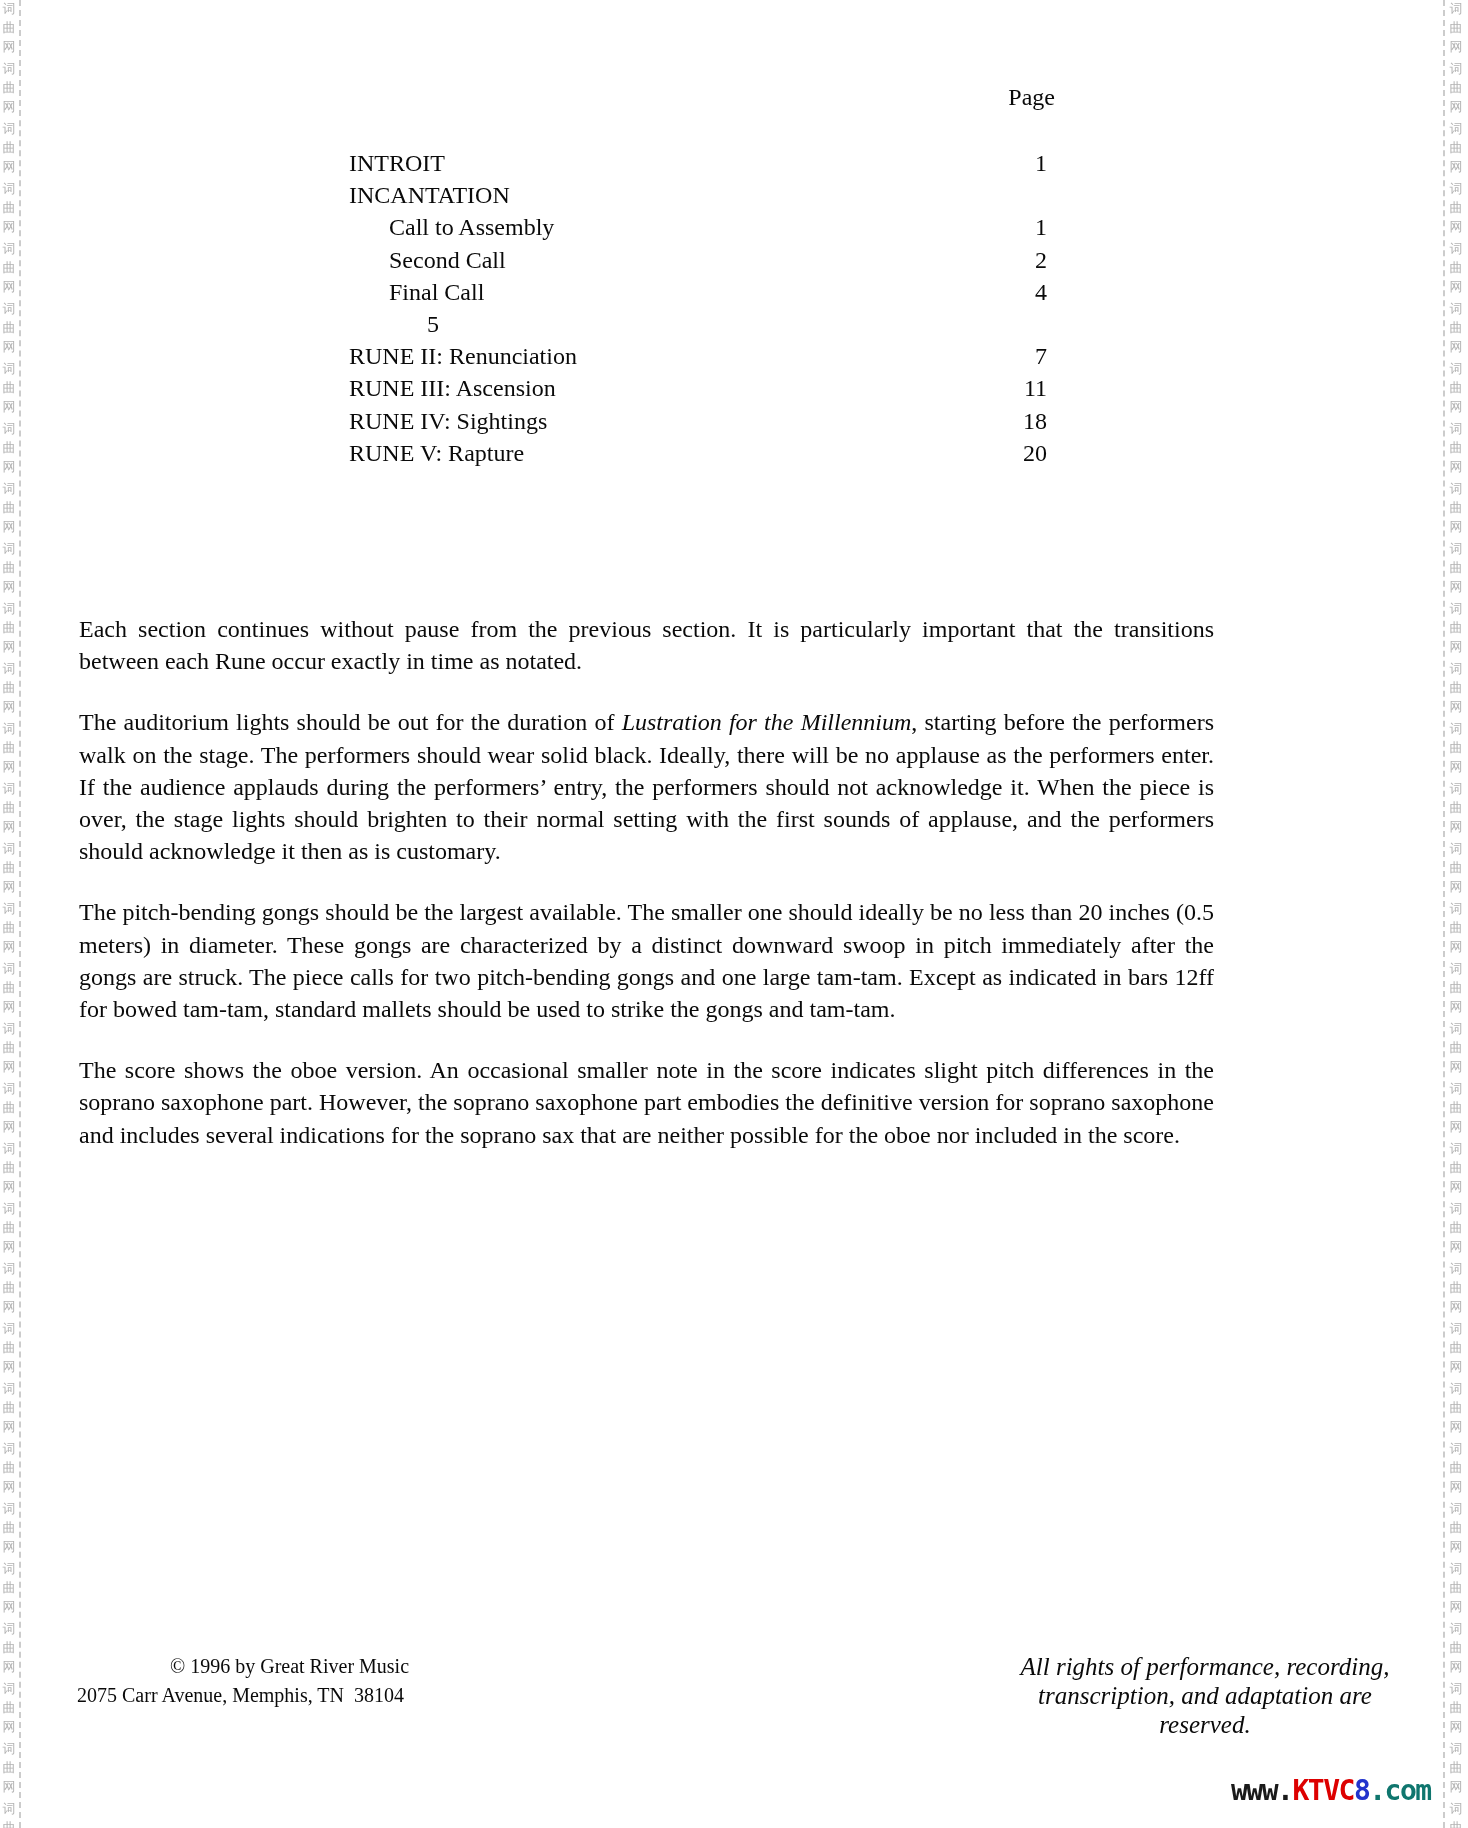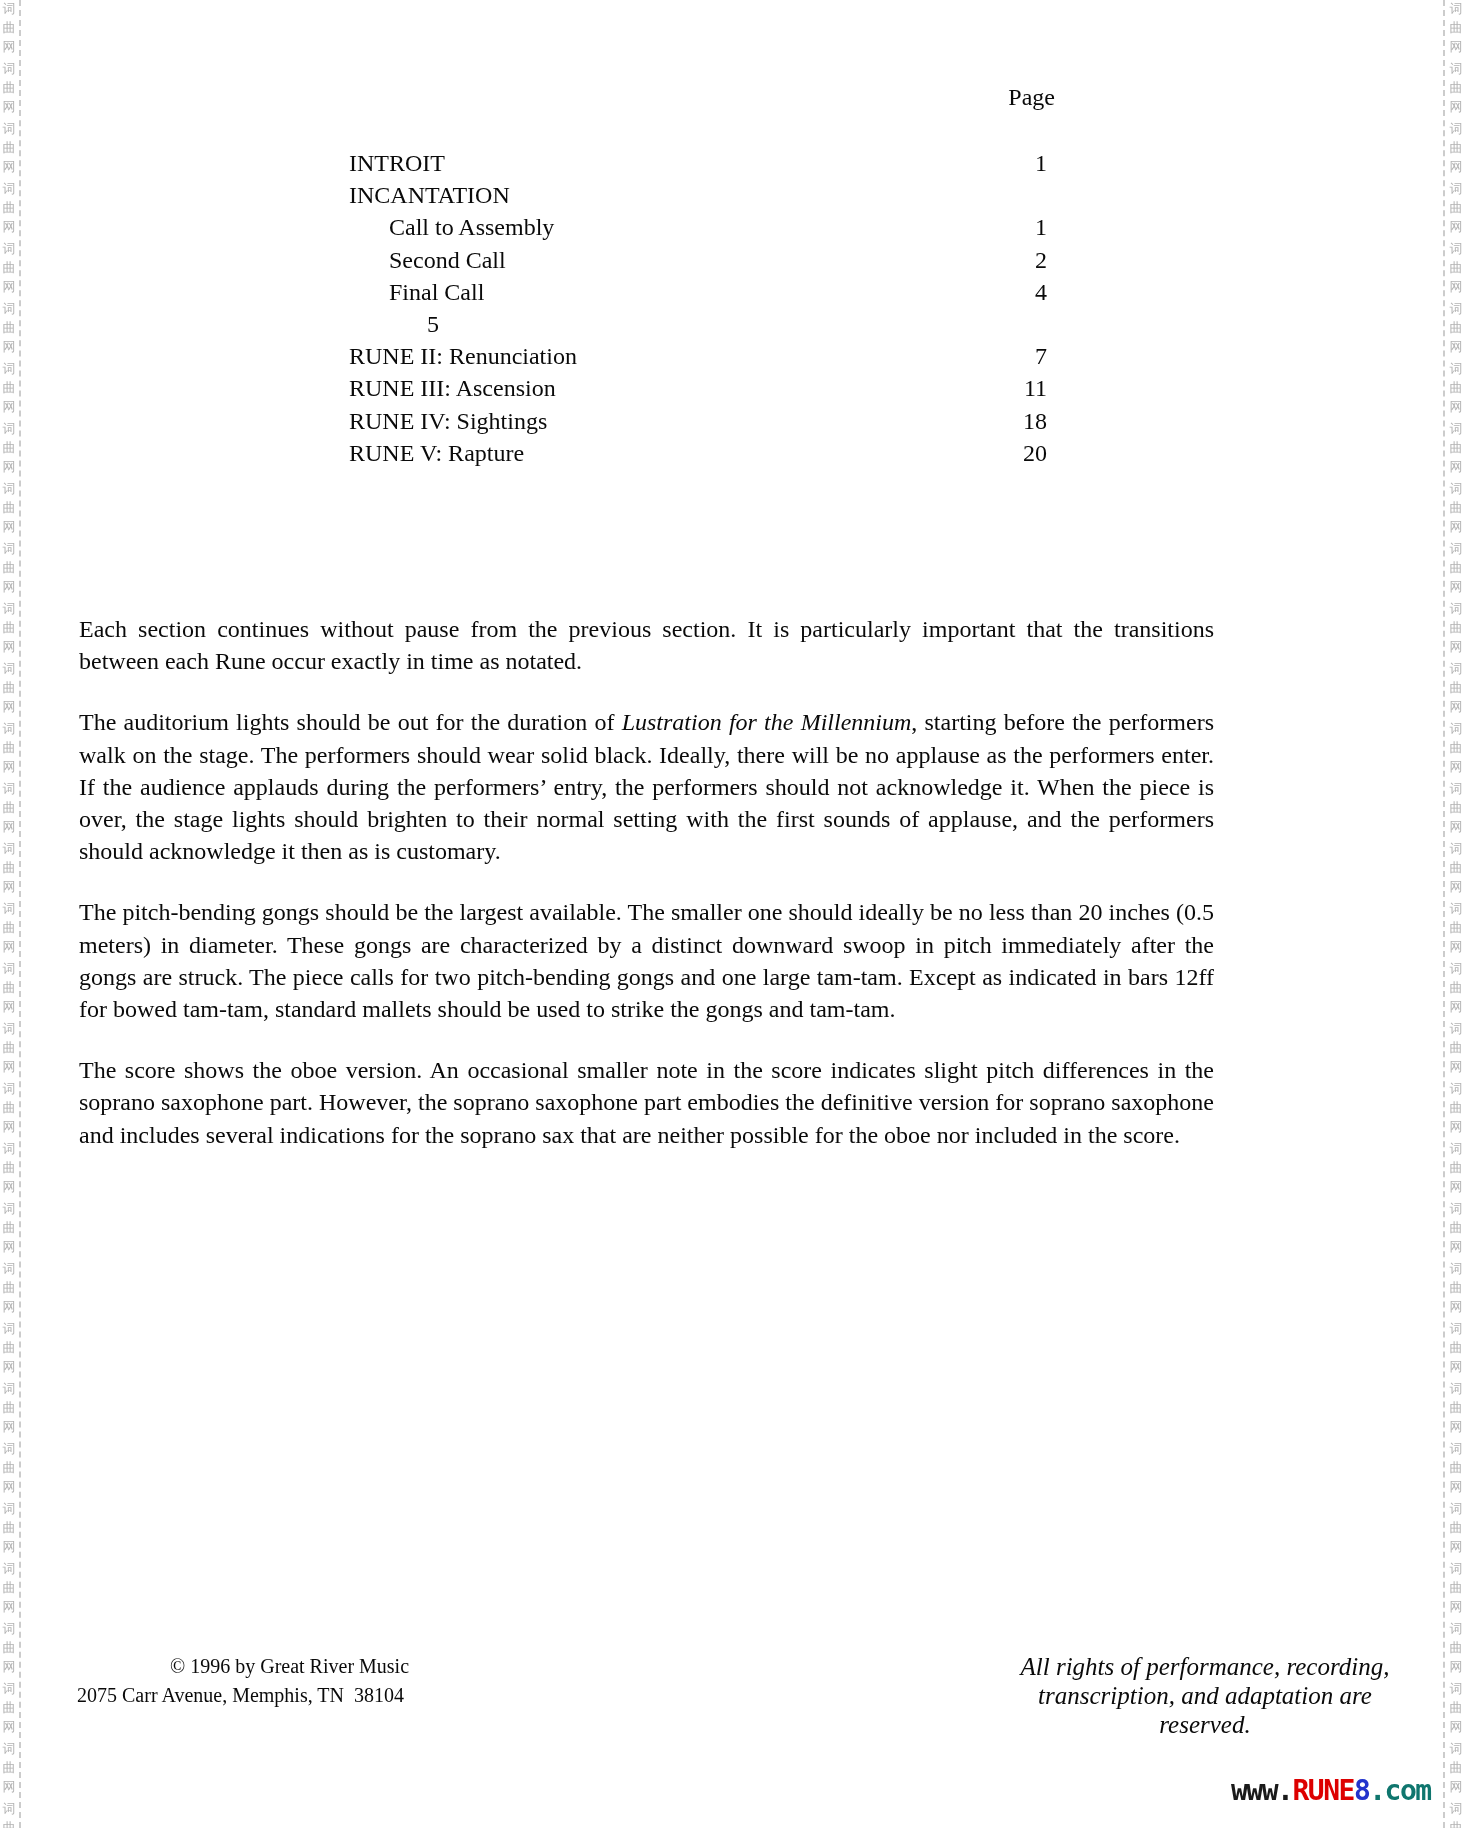--- a/index.html
+++ b/index.html
@@ -324,13 +324,13 @@
 
 <div class="footer-left">
   <div class="line1">© 1996 by Great River Music</div>
   <div class="line2">2075 Carr Avenue, Memphis, TN  38104</div>
 </div>
 <div class="footer-right">
   <div>All rights of performance, recording,</div>
   <div>transcription, and adaptation are reserved.</div>
 </div>
 
-<div class="site-logo"><span style="color: rgb(26, 26, 26);">www.</span><span style="color: rgb(221, 0, 0);">RUNE</span><span style="color: rgb(34, 51, 204);">8</span><span style="color: #0f766e;">.com</span></div>
+<div class="site-logo"><span style="color: rgb(26, 26, 26);">www.</span><span style="color: rgb(221, 0, 0);">KTVC</span><span style="color: rgb(34, 51, 204);">8</span><span style="color: #0f766e;">.com</span></div>
 
 </body></html>

